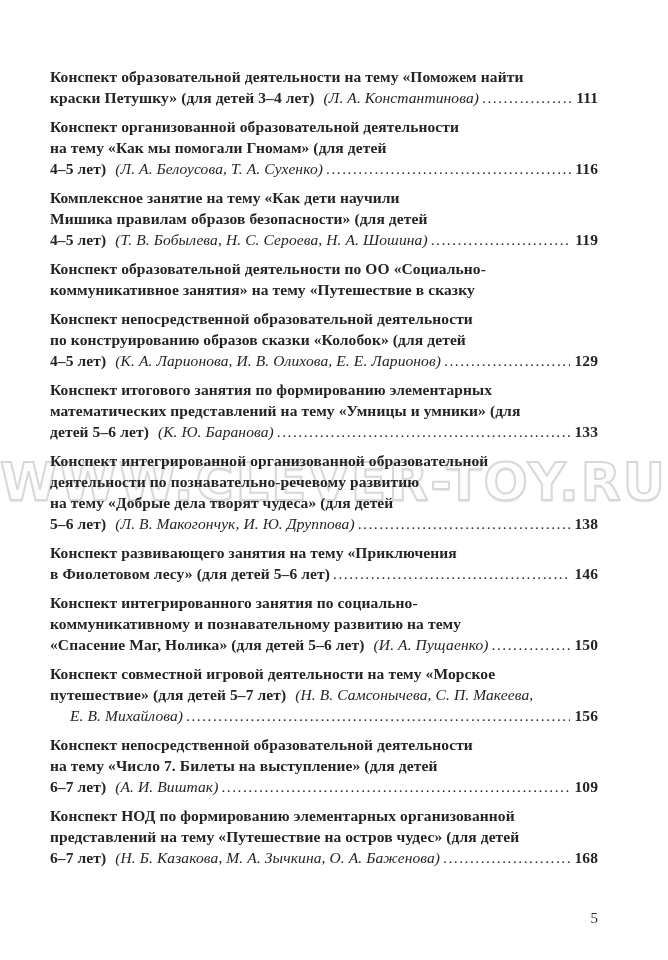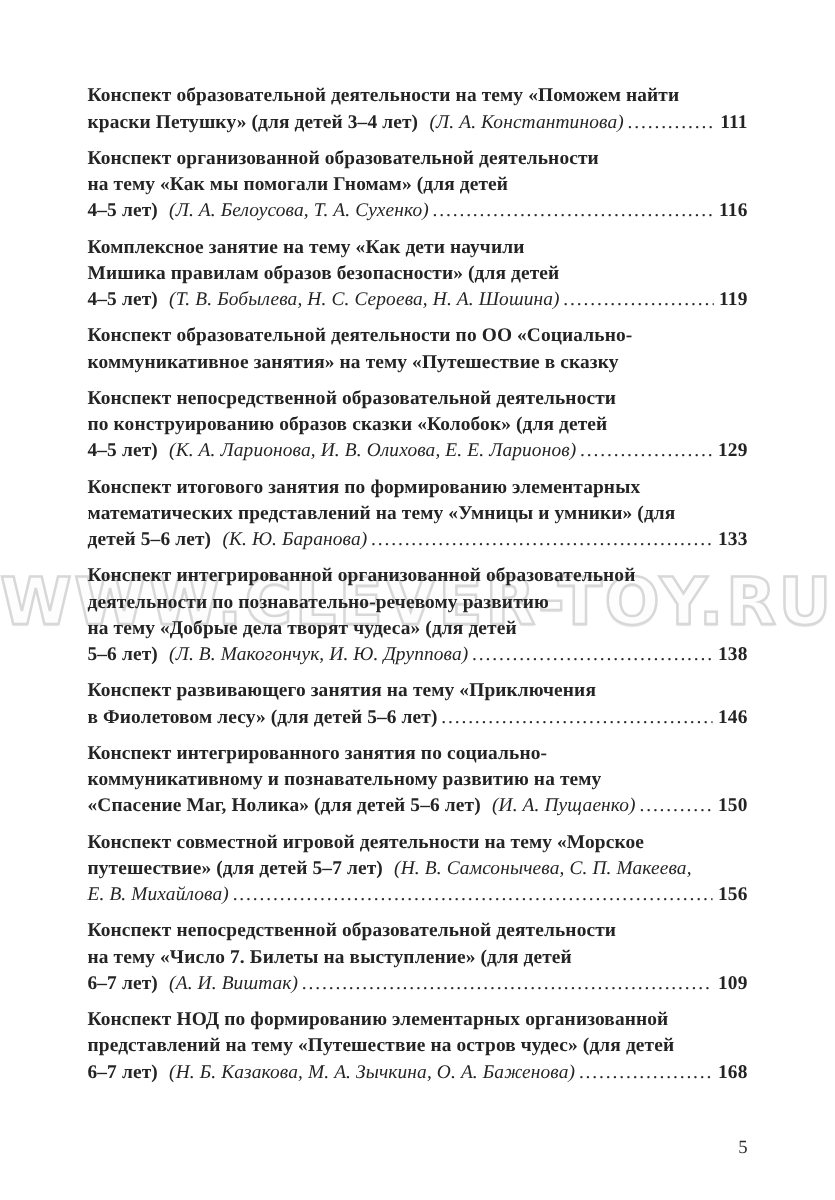--- a/index.html
+++ b/index.html
@@ -28,21 +28,21 @@
     white-space: nowrap;
     color: #fdfdfd;
     -webkit-text-stroke: 2px #d8d8d8;
     text-shadow: 0 2px 1px #e6e6e6;
     z-index: 0;
     user-select: none;
   }
   .content {
     position: absolute;
     top: 66px;
-    left: 70px;
+    left: 50px;
     right: 70px;
     z-index: 1;
   }
   .entry {
     margin-bottom: 8px;
   }
   .line {
     font-size: 15.5px;
     line-height: 21px;
     font-weight: bold;
@@ -54,20 +54,21 @@
   }
   .pageline > span {
     white-space: nowrap;
   }
   .t-bold {
     font-weight: bold;
   }
   .t-italic {
     font-weight: normal;
     font-style: italic;
+    margin-left: 20px;
   }
   .after-bold {
     margin-left: 9px;
   }
   .dots {
     flex: 1 1 auto;
     overflow: hidden;
     white-space: nowrap;
     margin-left: 3px;
     font-weight: normal;

